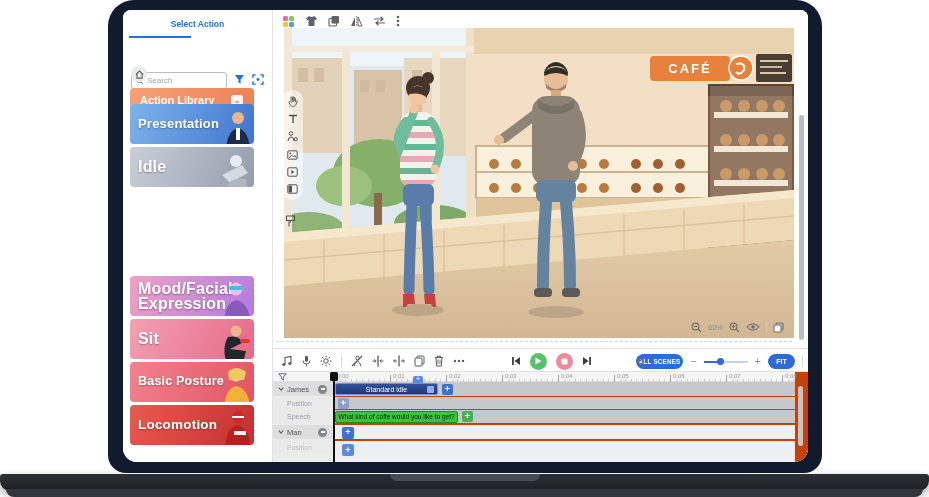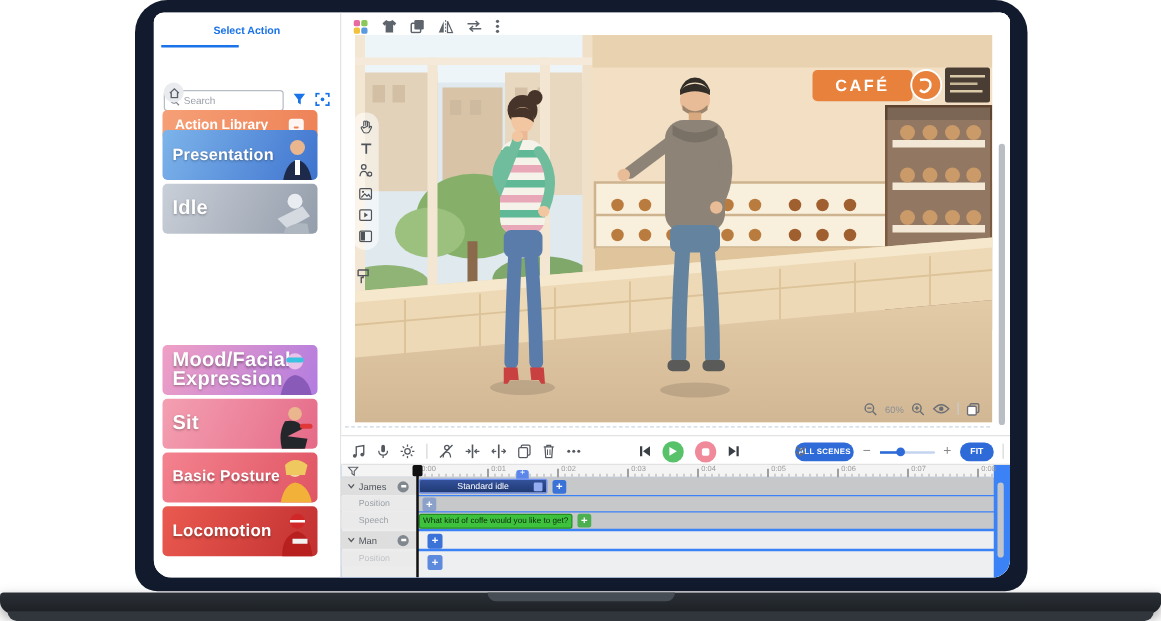--- a/index.html
+++ b/index.html
@@ -90,21 +90,21 @@
               height:15px; display:flex; align-items:center; justify-content:center; cursor:pointer;
               font-family:"Liberation Sans",sans-serif; }
   .allscenes { width:47px; font-size:6.3px; letter-spacing:0.2px; }
   .fitbtn { width:27px; font-size:7px; }
   .zslider { position:relative; width:44px; height:10px; cursor:pointer; }
   .zslider .trk { position:absolute; left:0; top:4.5px; width:100%; height:2px; background:#c4d4ef; border-radius:1px; }
   .zslider .fill { position:absolute; left:0; top:4.5px; width:16px; height:2px; background:#2e6bd8; }
   .zslider .knob { position:absolute; left:13px; top:1.5px; width:7px; height:7px; border-radius:50%; background:#2e6bd8; }
   .pm { font-size:11px; color:#888; cursor:pointer; line-height:1; }
 
-  .tl-body { position:absolute; left:0; top:362px; width:536px; height:90px; background:#3b82f6; }
+  .tl-body { position:absolute; left:0; top:362px; width:536px; height:90px; background:#c2410c; }
   .ruler { position:absolute; left:0; top:0; width:522px; height:10px; background:#f4f4f4; border-bottom:1px solid #ddd; }
   .ruler-ticks { position:absolute; left:61px; top:0; width:461px; height:10px;
      background-image:repeating-linear-gradient(90deg,#9f9f9f 0 1px,transparent 1px 56px),
                       repeating-linear-gradient(90deg,#cfcfcf 0 1px,transparent 1px 5.6px);
      background-size:100% 7px,100% 3px; background-position:left bottom,left bottom; background-repeat:no-repeat; }
   .rlab { position:absolute; top:1px; font-size:6px; color:#9a9a9a; }
   .hdrcol { position:absolute; left:0; top:10px; width:61px; height:80px; background:#ececec; }
   .hrow { position:absolute; left:0; width:61px; display:flex; align-items:center; }
   .hrow .nm { font-size:7.5px; color:#4f545a; }
   .hrow.sub .nm { color:#9aa0a6; font-size:7px; }

